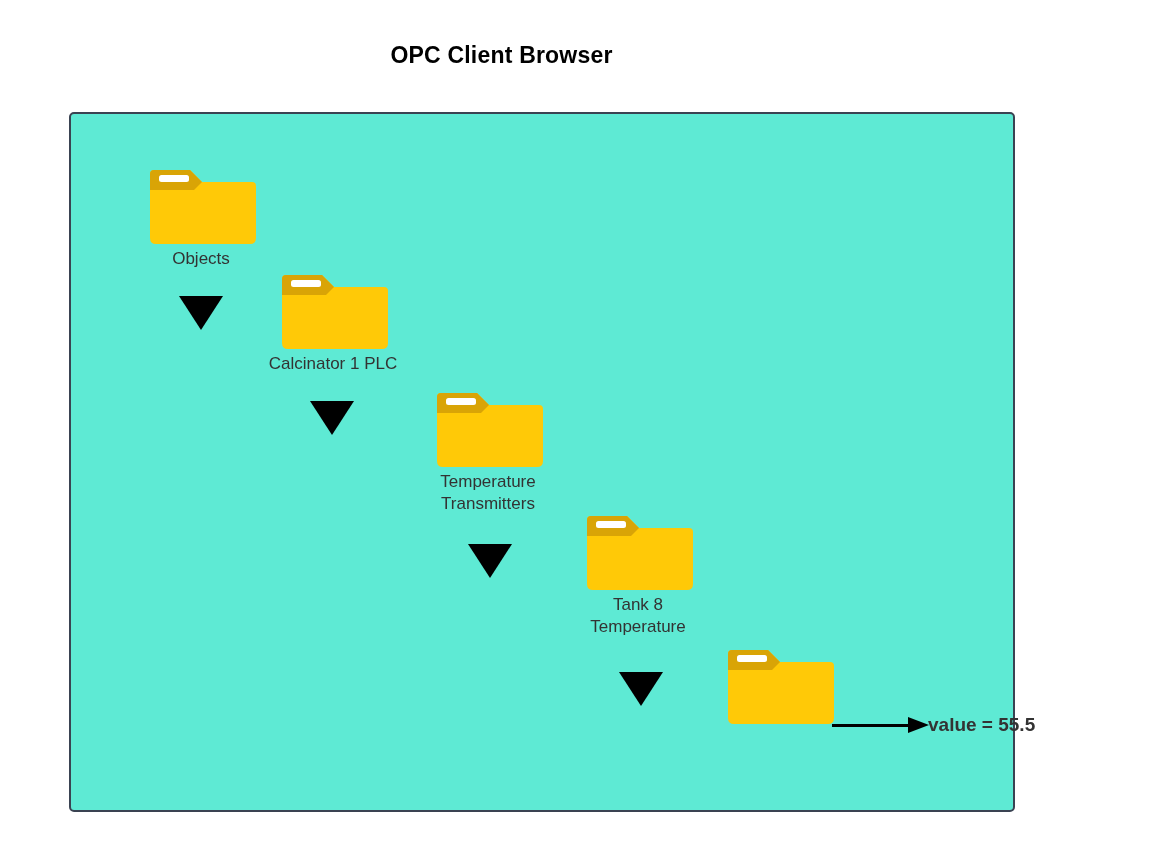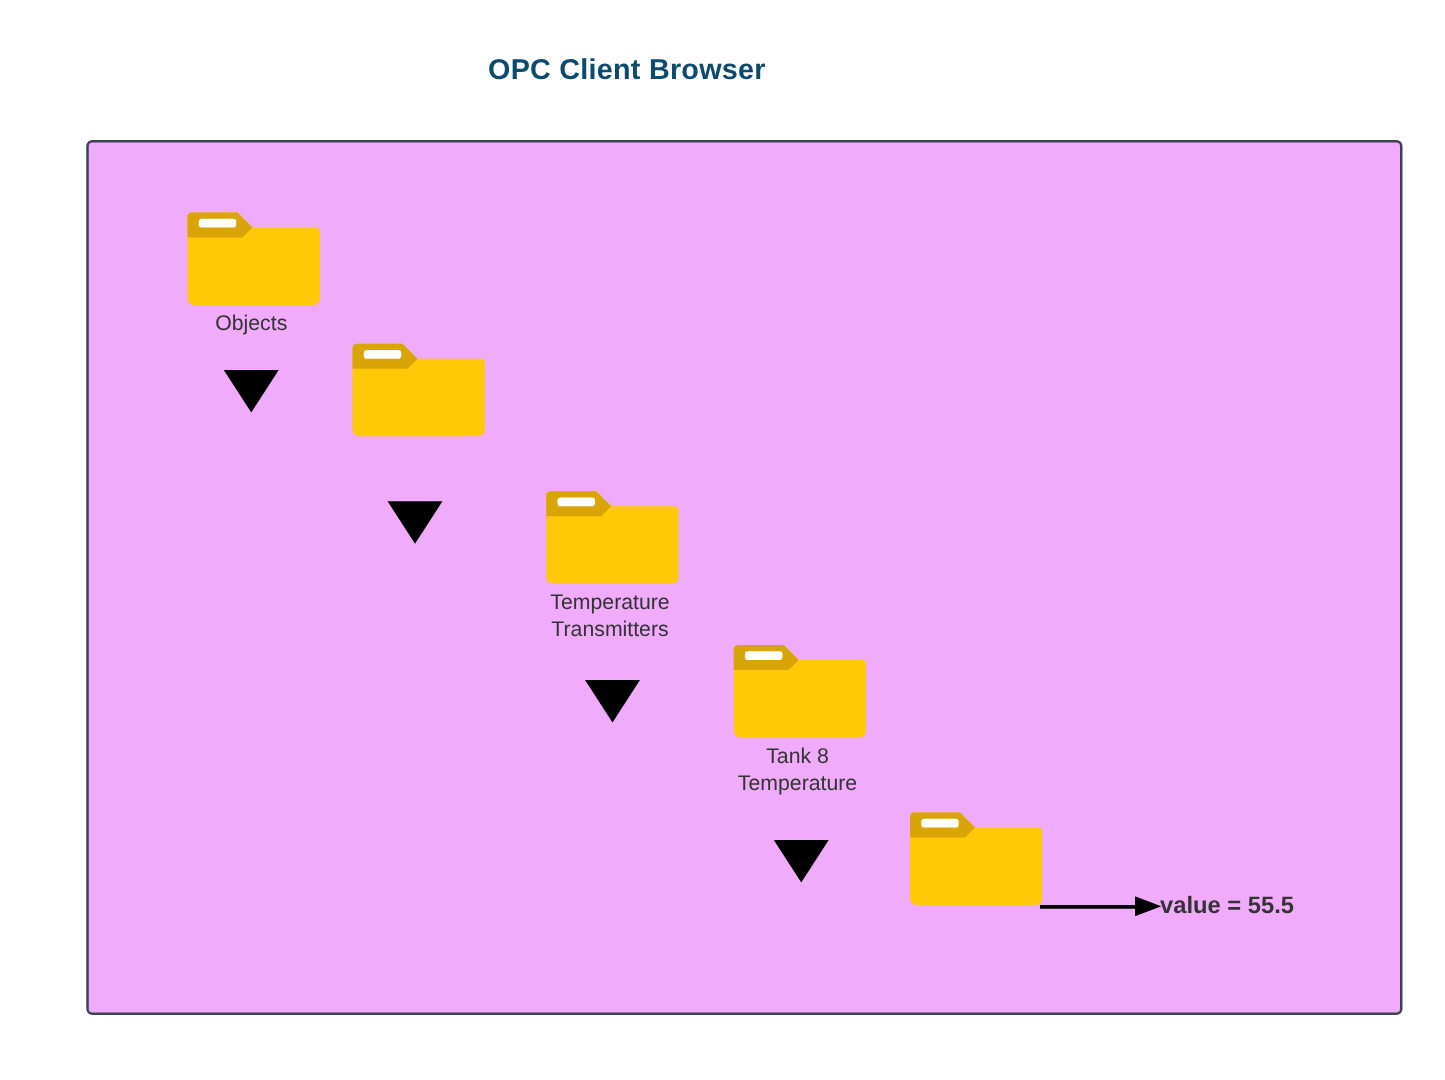--- a/index.html
+++ b/index.html
@@ -16,34 +16,34 @@
   }
 
   #page-title {
     position: absolute;
     left: 0;
     top: 42px;
     width: 1003px;
     text-align: center;
     font-size: 23px;
     font-weight: bold;
-    color: #0c4a6e;
+    color: #000000;
     letter-spacing: 0.2px;
   }
 
   #canvas-frame {
     position: absolute;
     left: 69px;
     top: 112px;
-    width: 1053px;
+    width: 946px;
     height: 700px;
     border: 2px solid #3a4352;
     border-radius: 5px;
     box-sizing: border-box;
-    background: #f0abfc;
+    background: #5eead4;
   }
 
   
   .node {
     position: absolute;
   }
   .folder {
     position: relative;
     width: 110px;
     height: 84px;
@@ -127,20 +127,21 @@
   <div class="arrow-down" style="left:108px; top:182px;"></div>
 
   <div class="node" style="left:207px; top:153px;">
     <div class="folder">
       <svg viewBox="0 0 110 84" xmlns="http://www.w3.org/2000/svg">
         <path d="M4 12 Q4 8 8 8 L44 8 L56 20 L106 20 Q110 20 110 24 L110 76 Q110 82 104 82 L10 82 Q4 82 4 76 Z" fill="#ffc907"></path>
         <path d="M4 12 Q4 8 8 8 L44 8 L56 20 L48 28 L4 28 Z" fill="#d9a406"></path>
         <rect x="13" y="13" width="30" height="7" rx="2.5" fill="#ffffff"></rect>
       </svg>
     </div>
+    <div class="node-label">Calcinator 1 PLC</div>
   </div>
 
   <div class="arrow-down" style="left:239px; top:287px;"></div>
 
   <div class="node" style="left:362px; top:271px;">
     <div class="folder">
       <svg viewBox="0 0 110 84" xmlns="http://www.w3.org/2000/svg">
         <path d="M4 12 Q4 8 8 8 L44 8 L56 20 L106 20 Q110 20 110 24 L110 76 Q110 82 104 82 L10 82 Q4 82 4 76 Z" fill="#ffc907"></path>
         <path d="M4 12 Q4 8 8 8 L44 8 L56 20 L48 28 L4 28 Z" fill="#d9a406"></path>
         <rect x="13" y="13" width="30" height="7" rx="2.5" fill="#ffffff"></rect>

